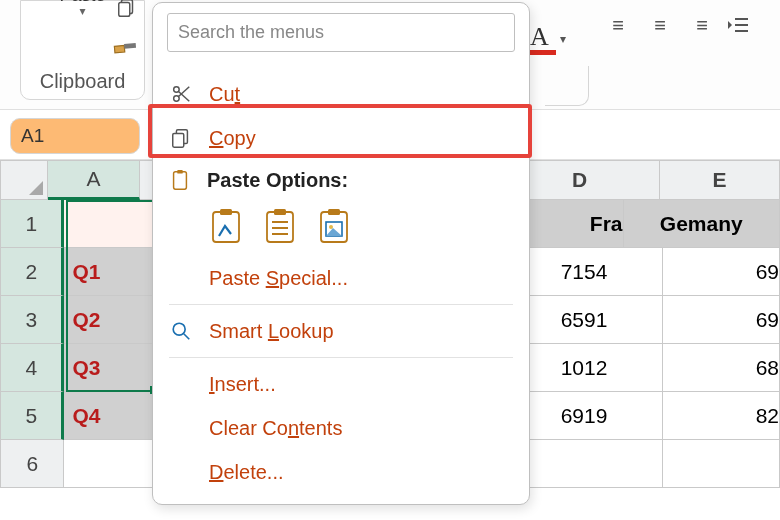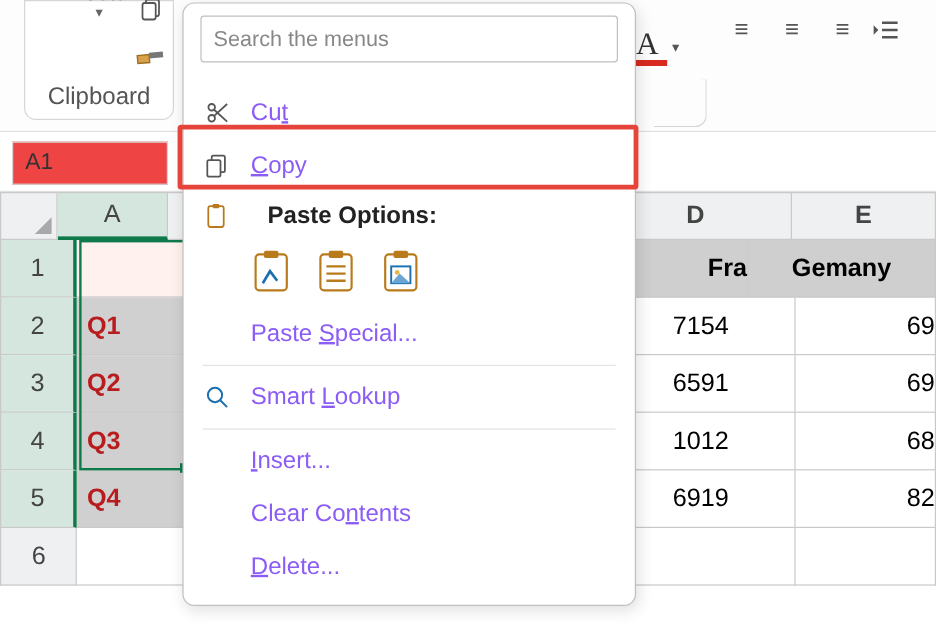--- a/index.html
+++ b/index.html
@@ -75,23 +75,23 @@
   }
 
   
   .name-row {
     position: relative; height: 50px; width: 100%;
     background: #fff; border-bottom: 1px solid #e0e0e0;
   }
   .name-box {
     position: absolute; left: 10px; top: 8px;
     width: 130px; height: 36px;
-    border: 1px solid #d6d6d6; border-radius: 0;
+    border: 1px solid #d6d6d6; border-radius: 10px;
     padding: 6px 10px; font-size: 19px; color: #333;
-    background: #ef4444;
+    background: #fdba74;
   }
 
   
   .grid {
     position: relative; width: 100%;
     font-size: 21px;
   }
   .hdr-row { display: flex; height: 40px; }
   .corner {
     width: 66px; border: 1px solid #c9c9c9; background: #eef0f1;
@@ -158,28 +158,28 @@
   }
   .ctx-search {
     margin: 10px 14px 20px 14px;
     border: 1px solid #bfbfbf; border-radius: 3px;
     padding: 8px 10px; color: #888; font-size: 18px;
     background: #fff;
   }
   .ctx-row {
     display: flex; align-items: center;
     padding: 10px 18px 10px 16px;
-    font-size: 20px; color: #8b5cf6;
+    font-size: 20px; color: #c2410c;
     gap: 16px;
     cursor: default;
   }
   .ctx-row .ic { width: 24px; height: 24px; flex: none; display:flex; align-items:center; justify-content:center;}
   .ctx-row .lbl u { text-decoration: underline; }
   .ctx-sep { height: 1px; margin: 4px 16px; background: #e2e2e2; }
-  .ctx-header { display:flex; align-items:center; padding: 8px 16px; font-size: 20px; font-weight: 700; color: #222; gap: 32px;}
+  .ctx-header { display:flex; align-items:center; padding: 8px 16px; font-size: 20px; font-weight: 700; color: #222; gap: 16px;}
   .ctx-pasteopts { display:flex; gap: 20px; padding: 6px 0 10px 56px; }
   .ctx-pasteopts .pic { width: 34px; height: 40px; }
 
   .copy-hi {
     position: absolute;
     left: 148px; top: 104px;
     width: 384px; height: 54px;
     border: 4px solid #e6433b;
     border-radius: 3px;
     z-index: 60;

